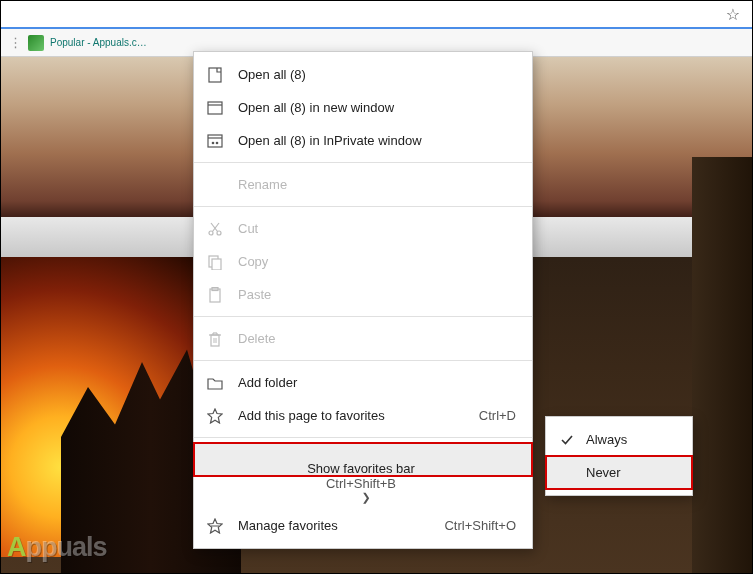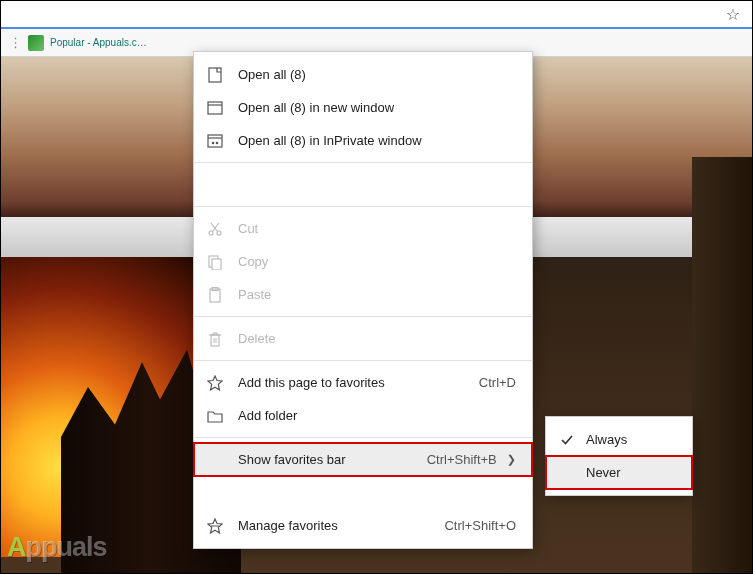--- a/index.html
+++ b/index.html
@@ -112,20 +112,21 @@
   .mi .chev { margin-left: 10px; color: #555; font-size: 11px; }
   .sep {
     height: 1px;
     background: #e0e0e0;
     margin: 5px 0;
   }
   .mi.hl {
     background: #ededed;
     outline: 2px solid #d40000;
     outline-offset: -1px;
+    flex-direction: column;
   }
 
   
   .submenu {
     position: absolute;
     top: 415px; left: 544px;
     width: 148px;
     background: #fff;
     border: 1px solid #ccc;
     box-shadow: 2px 4px 12px rgba(0,0,0,0.3);
@@ -200,20 +201,21 @@
           <circle cx="10" cy="9" r="1.3" fill="#555"></circle>
         </svg>
     </span>
     <span class="lbl">Open all (8) in InPrivate window</span>
   </div>
 
   <div class="sep"></div>
 
   <div class="mi disabled">
     <span class="ico"></span>
+    <span class="lbl">Rename</span>
   </div>
 
   <div class="sep"></div>
 
   <div class="mi disabled">
     <span class="ico">
       <svg width="16" height="16" viewBox="0 0 16 16">
           <circle cx="4" cy="12" r="2" fill="none" stroke="#bbb" stroke-width="1.2"></circle>
           <circle cx="12" cy="12" r="2" fill="none" stroke="#bbb" stroke-width="1.2"></circle>
           <line x1="5.5" y1="10.5" x2="12" y2="2" stroke="#bbb" stroke-width="1.2"></line>
@@ -257,35 +259,35 @@
           <line x1="8" y1="7" x2="8" y2="12" stroke="#bbb" stroke-width="1"></line>
         </svg>
     </span>
     <span class="lbl">Delete</span>
   </div>
 
   <div class="sep"></div>
 
   <div class="mi">
     <span class="ico">
+      <svg width="16" height="14" viewBox="0 0 16 14">
+          <path d="M1 3h5l2 2h7v8H1z" fill="none" stroke="#555" stroke-width="1.2"></path>
+        </svg>
+    </span>
+    <span class="lbl">Add folder</span>
+  </div>
+
+  <div class="mi">
+    <span class="ico">
       <svg width="16" height="16" viewBox="0 0 16 16">
           <path d="M8 1l2 4.5 5 .5-3.7 3.4L12.5 15 8 12.3 3.5 15l1.2-5.6L1 6l5-.5z" fill="none" stroke="#555" stroke-width="1.2"></path>
         </svg>
     </span>
     <span class="lbl">Add this page to favorites</span>
     <span class="sc">Ctrl+D</span>
-  </div>
-
-  <div class="mi">
-    <span class="ico">
-      <svg width="16" height="14" viewBox="0 0 16 14">
-          <path d="M1 3h5l2 2h7v8H1z" fill="none" stroke="#555" stroke-width="1.2"></path>
-        </svg>
-    </span>
-    <span class="lbl">Add folder</span>
   </div>
 
   <div class="sep"></div>
 
   <div class="mi hl">
     <span class="ico"></span>
     <span class="lbl">Show favorites bar</span>
     <span class="sc">Ctrl+Shift+B</span>
     <span class="chev">❯</span>
   </div>

